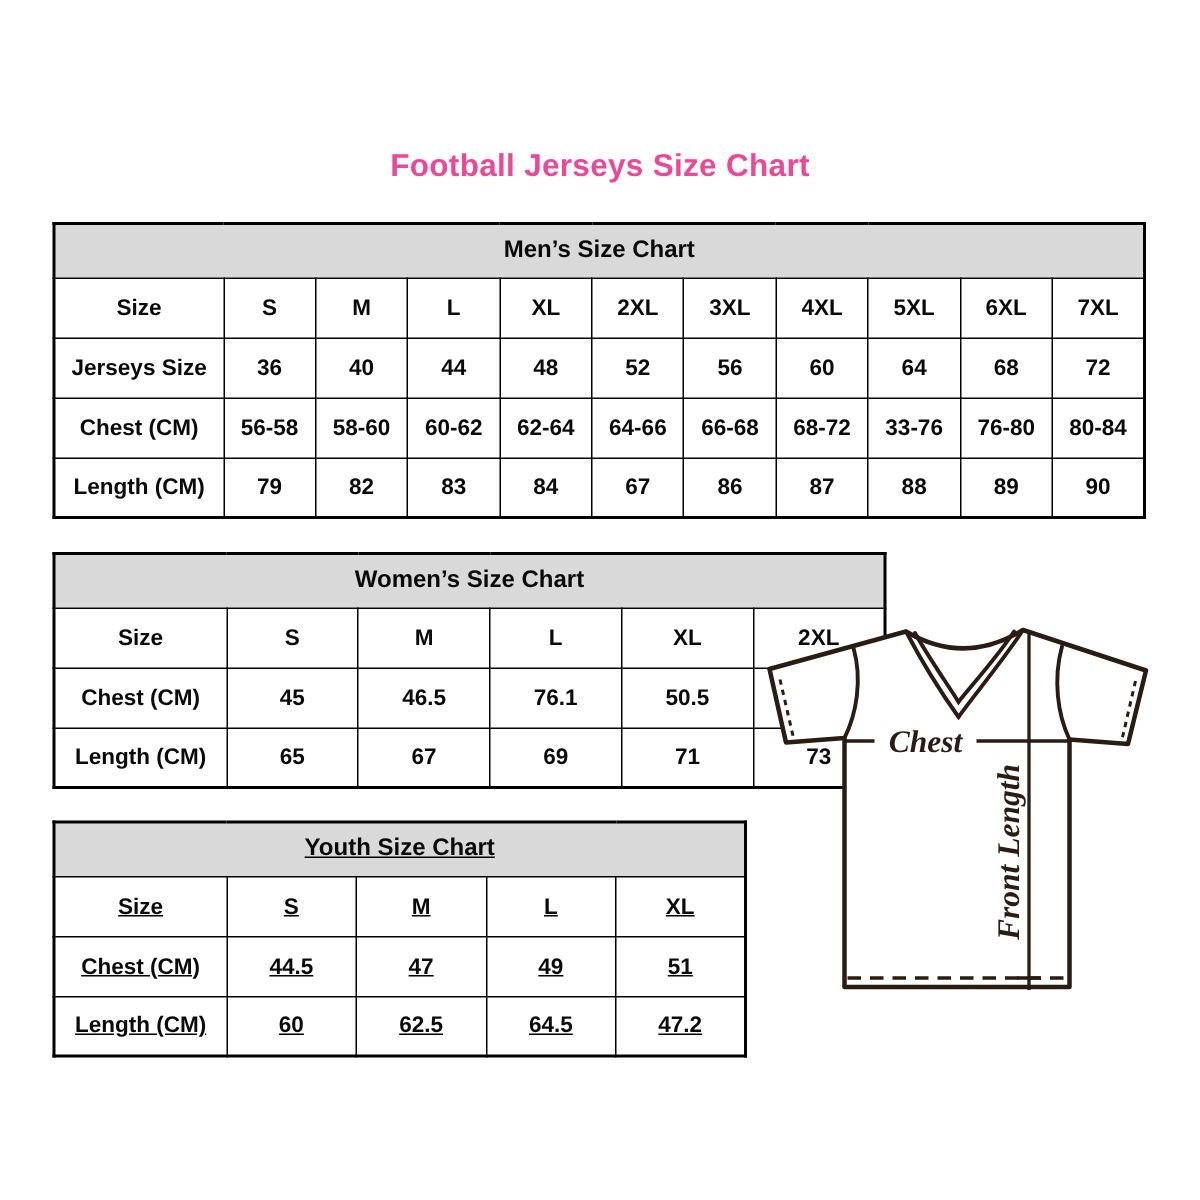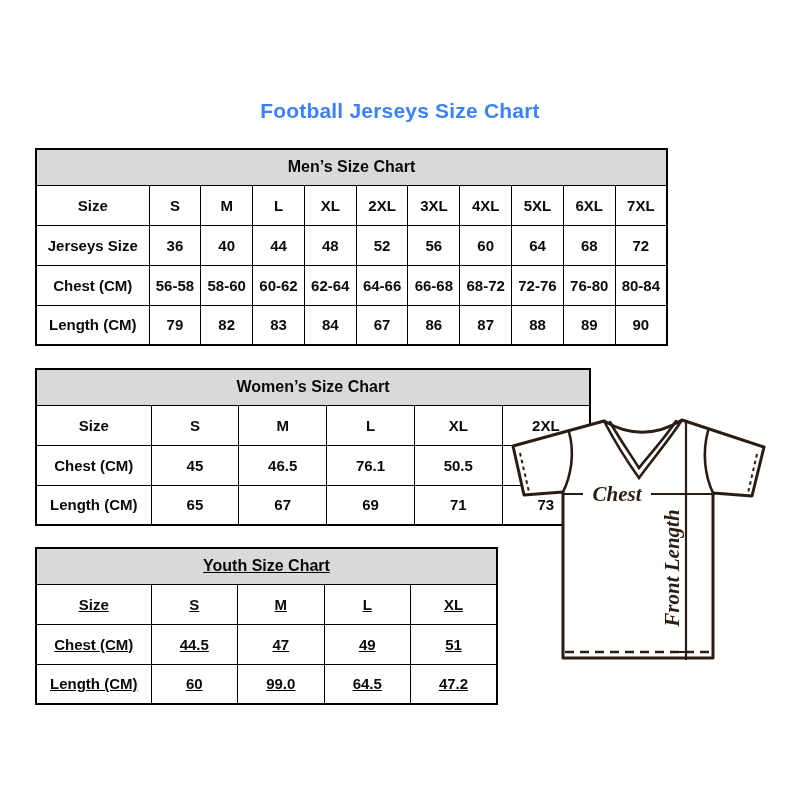--- a/index.html
+++ b/index.html
@@ -16,21 +16,21 @@
     font-family: "Liberation Sans", sans-serif;
     overflow: hidden;
   }
   .page-title {
     position: absolute;
     top: 99px; left: 0; width: 100%;
     margin: 0;
     text-align: center;
     font-size: 21px;
     font-weight: bold;
-    color: #3b82f6;
+    color: #ec4899;
     letter-spacing: 0.2px;
   }
   table.size-table {
     position: absolute;
     border-collapse: collapse;
     table-layout: fixed;
     border: 2px solid var(--border-color);
   }
   table.size-table td {
     border: 1.5px solid var(--border-color);
@@ -40,21 +40,21 @@
     font-size: 15px;
     color: #0a0a0a;
     height: 40px;
     padding: 0 2px;
   }
   table.size-table td.table-title {
     background: var(--header-bg);
     font-size: 16px;
     height: 36px;
   }
-  table.men   { left: 35px; top: 148px; width: 633px; }
+  table.men   { left: 35px; top: 148px; width: 729px; }
   table.women { left: 35px; top: 368px; width: 556px; }
   table.youth { left: 35px; top: 547px; width: 463px; text-decoration: underline; }
   .jersey-svg {
     position: absolute;
     left: 503px; top: 408px;
     width: 270px; height: 272px;
   }
   .jersey-svg .outline { fill: #ffffff; stroke: var(--jersey-line); stroke-width: 3; stroke-linejoin: round; }
   .jersey-svg .seam    { fill: none; stroke: var(--jersey-line); stroke-width: 2.6; stroke-linecap: round; }
   .jersey-svg .measure { fill: none; stroke: var(--jersey-line); stroke-width: 2.2; }
@@ -110,21 +110,21 @@
         </tr>
         <tr>
           <td>Chest (CM)</td>
           <td>56-58</td>
           <td>58-60</td>
           <td>60-62</td>
           <td>62-64</td>
           <td>64-66</td>
           <td>66-68</td>
           <td>68-72</td>
-          <td>72-76</td>
+          <td>33-76</td>
           <td>76-80</td>
           <td>80-84</td>
         </tr>
         <tr>
           <td>Length (CM)</td>
           <td>79</td>
           <td>82</td>
           <td>83</td>
           <td>84</td>
           <td>67</td>
@@ -190,21 +190,21 @@
         <tr>
           <td>Chest (CM)</td>
           <td>44.5</td>
           <td>47</td>
           <td>49</td>
           <td>51</td>
         </tr>
         <tr>
           <td>Length (CM)</td>
           <td>60</td>
-          <td>99.0</td>
+          <td>62.5</td>
           <td>64.5</td>
           <td>47.2</td>
         </tr>
       </tbody>
     </table>
 
   <svg class="jersey-svg" viewBox="0 0 270 272" xmlns="http://www.w3.org/2000/svg">
 
     <path class="outline" d="M 101,13 L 10,38 L 21,87 L 60,84 L 60,250 L 210,250 L 210,85 L 249,88 L 261,39 L 179,12 Q 140,36 101,13 Z"></path>
 

